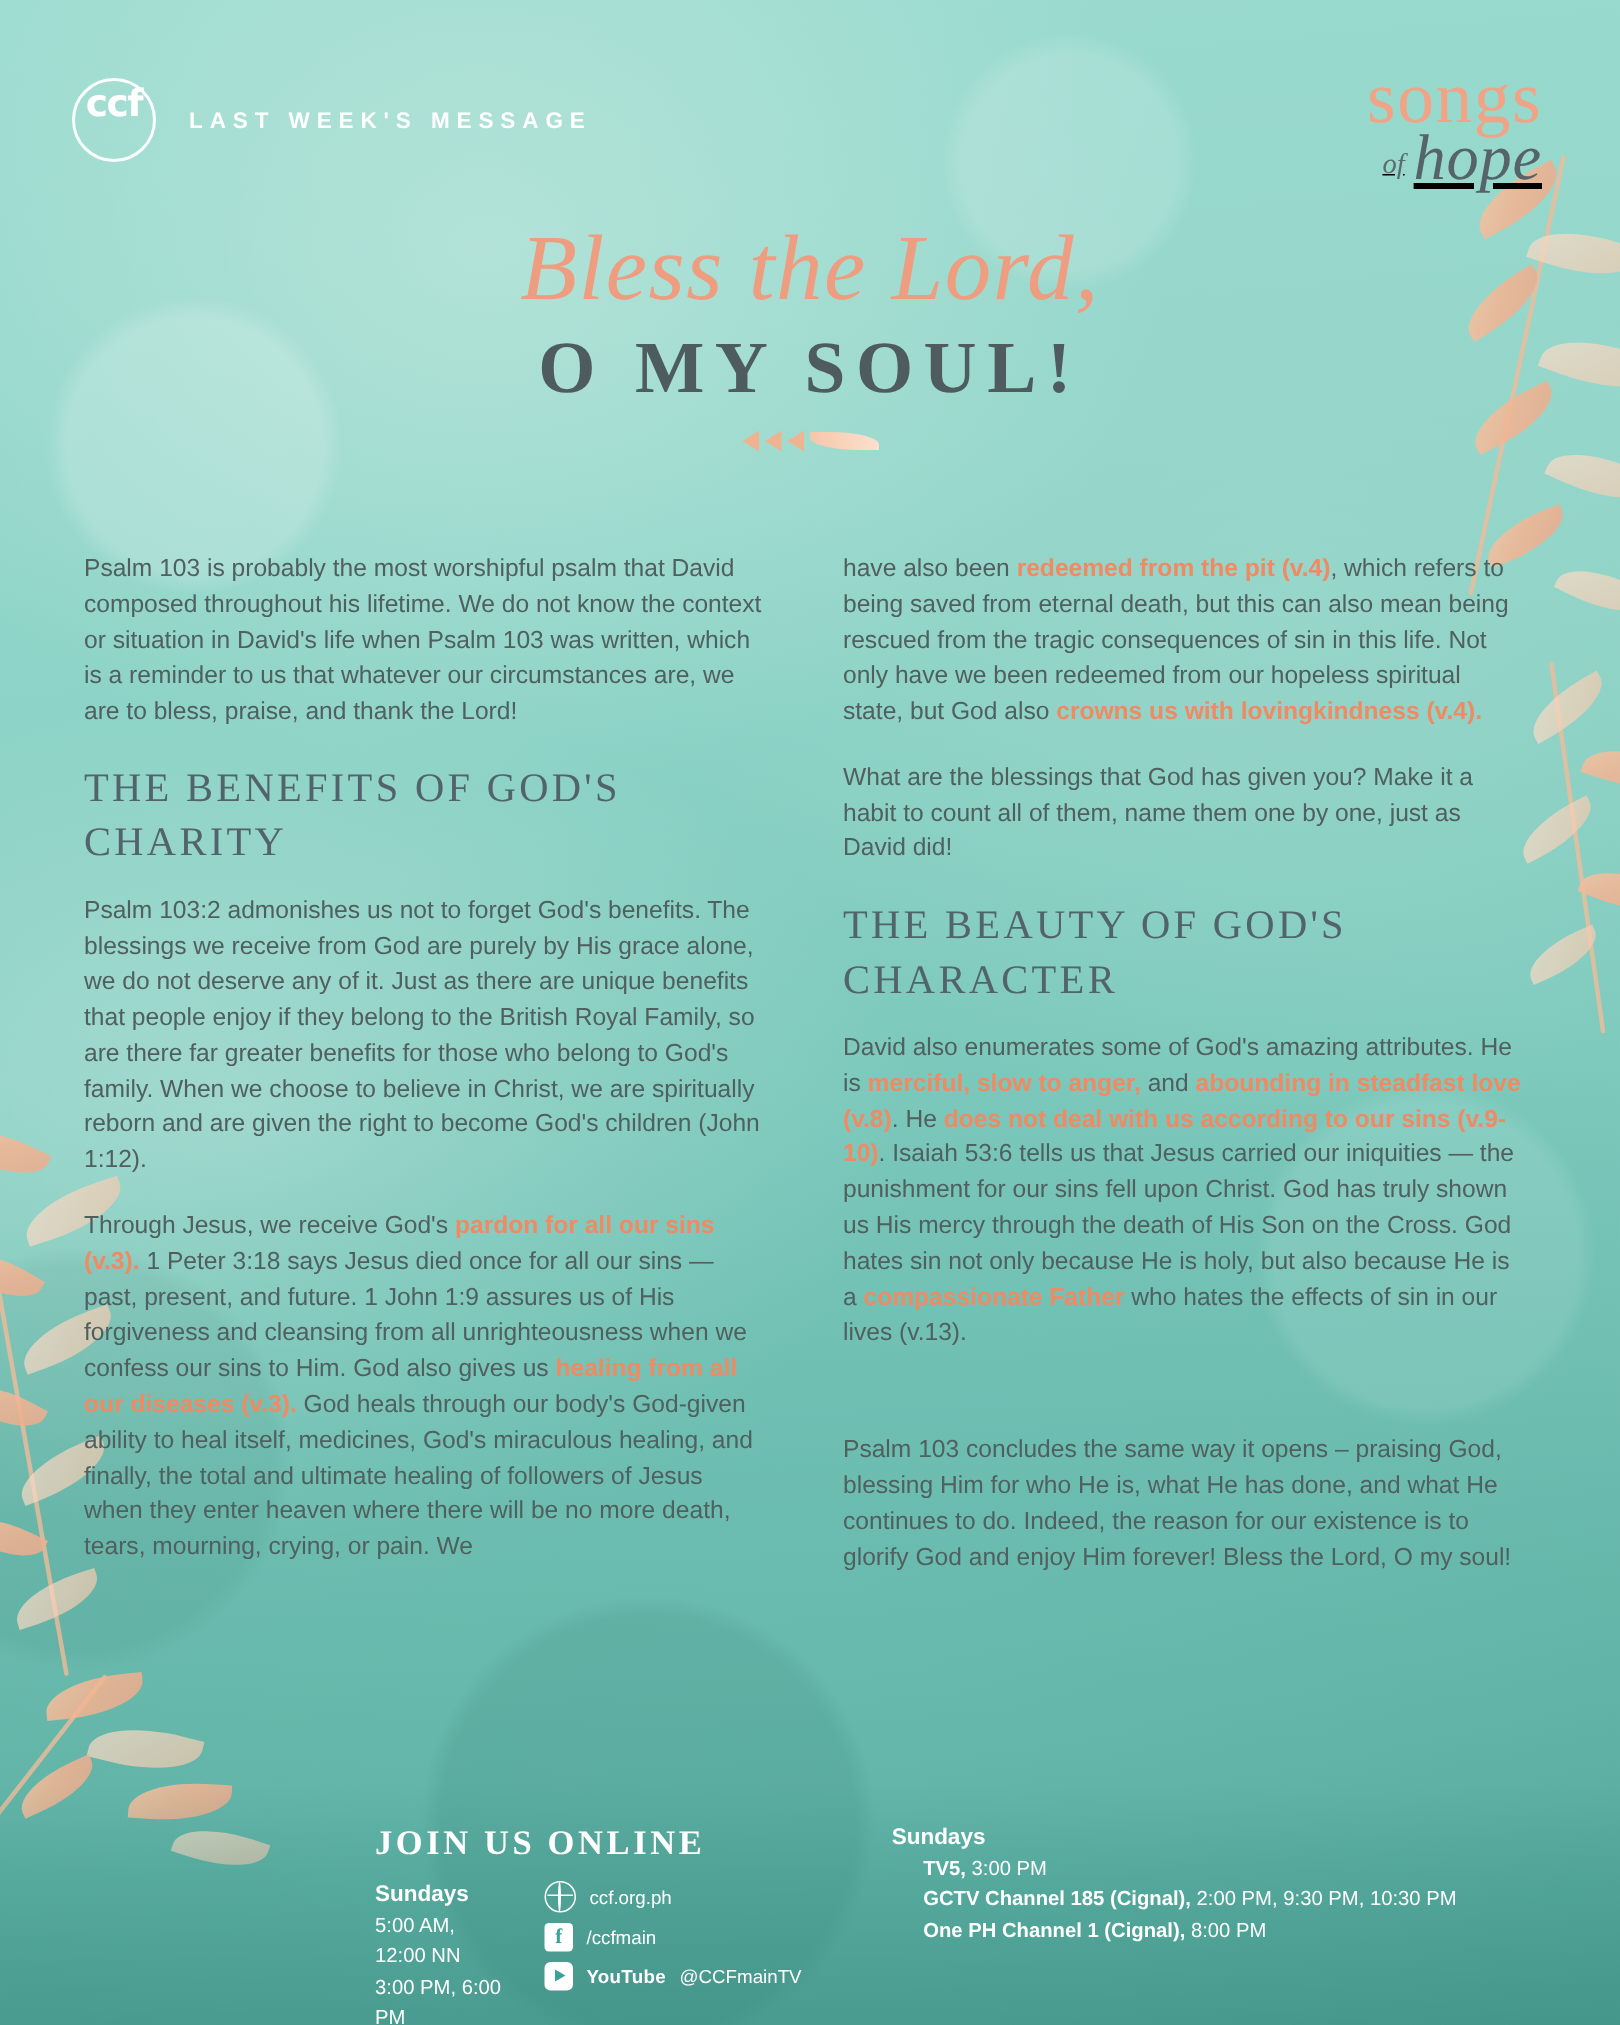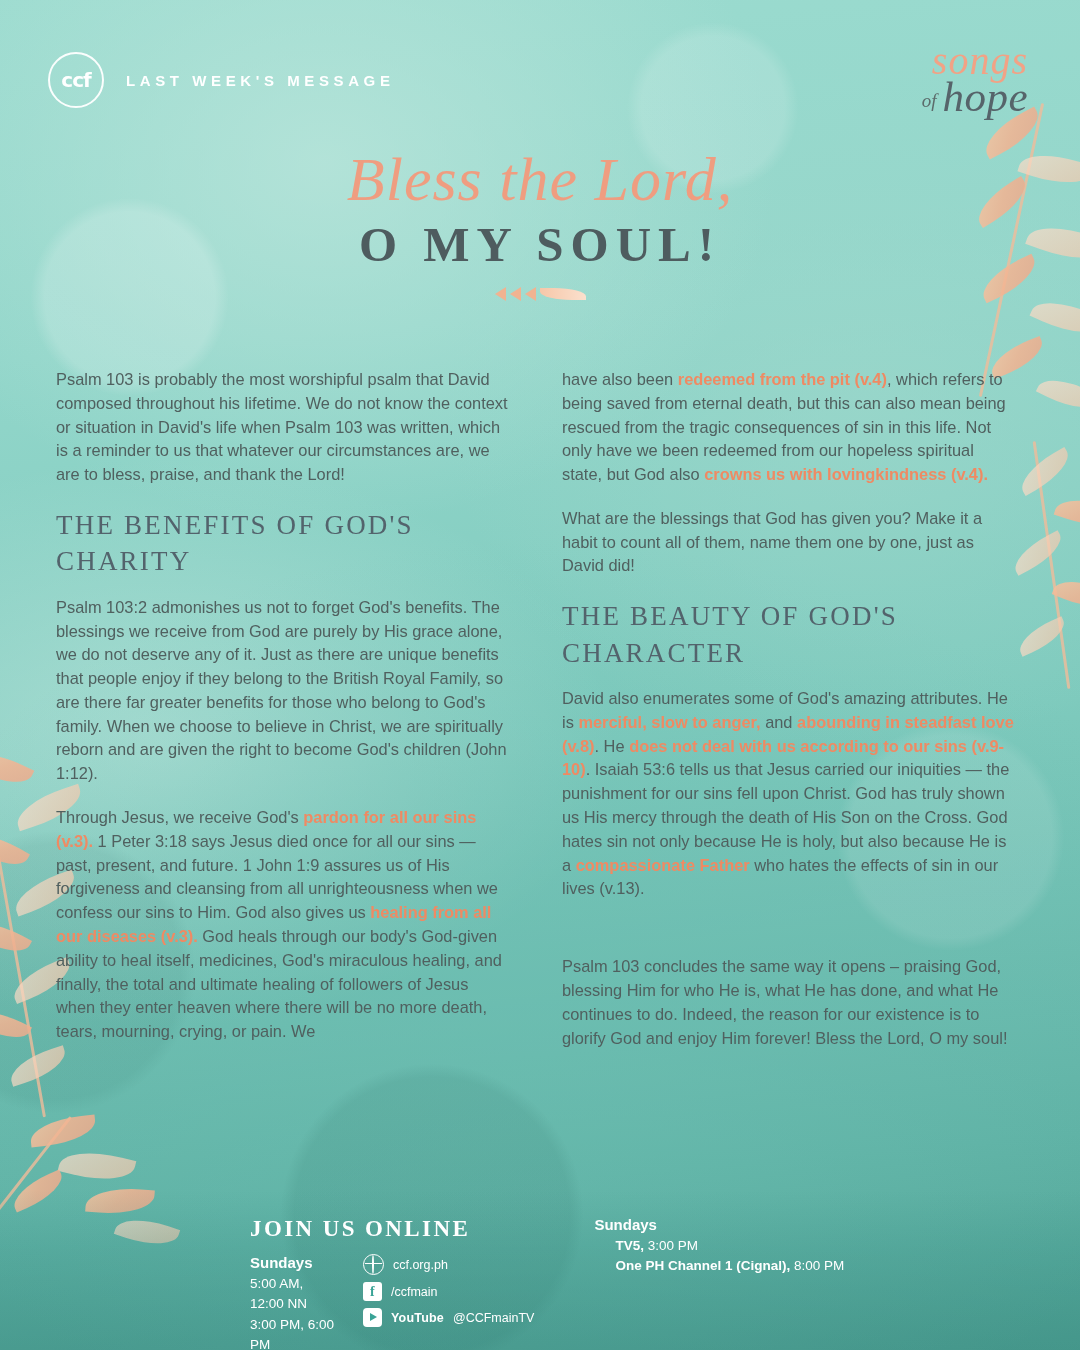--- a/index.html
+++ b/index.html
@@ -40,43 +40,43 @@
     opacity:.85;
   }
   .leaf.pale { background:linear-gradient(135deg,#fbe0cd,#f5c5a8); opacity:.7; }
   .stem { position:absolute; background:#f0bb9a; opacity:.8; border-radius:2px; }
 
   
   .header { position:absolute; top:52px; left:48px; display:flex; align-items:center; gap:22px; }
   .ccf-logo {
     width:52px; height:52px; border-radius:50%;
     border:2px solid rgba(255,255,255,.95);
-    display:flex; align-items:center; justify-content:center;
-    color:#fff; font-size:20px; font-weight:700; letter-spacing:-1px;
+    display:flex; justify-content:center;
+    color:#fff; font-size:25px; font-weight:700; letter-spacing:-1px;
     font-family:"DejaVu Sans", sans-serif;
   }
   .header-label {
     color:#ffffff; font-size:15px; letter-spacing:4.6px; font-weight:700;
   }
 
   .songs-hope { position:absolute; top:42px; right:52px; text-align:right; }
   .songs-word {
-    font-family:"Liberation Serif", serif; font-style:italic;
-    font-size:40px; color:#f2a285; line-height:.95; letter-spacing:1px;
+    font-family:"Liberation Serif", serif; 
+    font-size:49px; color:#f2a285; line-height:.95; letter-spacing:1px;
   }
   .of-word {
     font-family:"Liberation Serif", serif; font-style:italic;
     font-size:19px; color:#5c6b6b; display:inline-block; margin-right:6px;
     transform:translateY(-4px);
   }
   .hope-word {
     font-family:"Liberation Serif", serif; font-style:italic;
     font-size:43px; color:#56646a; letter-spacing:.5px;
   }
-  .hope-row { margin-top:-8px; display:flex; justify-content:flex-end; align-items:baseline; }
+  .hope-row { margin-top:-8px; display:flex; justify-content:flex-end; align-items:baseline;text-decoration:underline; }
 
   
   .title-block { position:absolute; top:148px; left:0; right:0; text-align:center; }
   .title-script {
     font-family:"Liberation Serif", serif; font-style:italic;
     font-size:62px; color:#ef9d80; letter-spacing:1px; line-height:1;
   }
   .title-main {
     margin-top:6px;
     font-family:"Liberation Serif", serif;
@@ -245,17 +245,18 @@
               <span class="yt-word">YouTube</span>
               <span>@CCFmainTV</span>
             </div>
           </div>
         </div>
       </div>
 
       <div class="fcol-right">
         <div class="f-sun">Sundays</div>
         <div class="f-line"><b>TV5,</b> <span>3:00 PM</span></div>
+        <div class="f-line"><b>GCTV Channel 185 (Cignal),</b> <span>2:00 PM, 9:30 PM, 10:30 PM</span></div>
         <div class="f-line"><b>One PH Channel 1 (Cignal),</b> <span>8:00 PM</span></div>
       </div>
     </div>
   </div>
 </div>
 
 </body></html>

